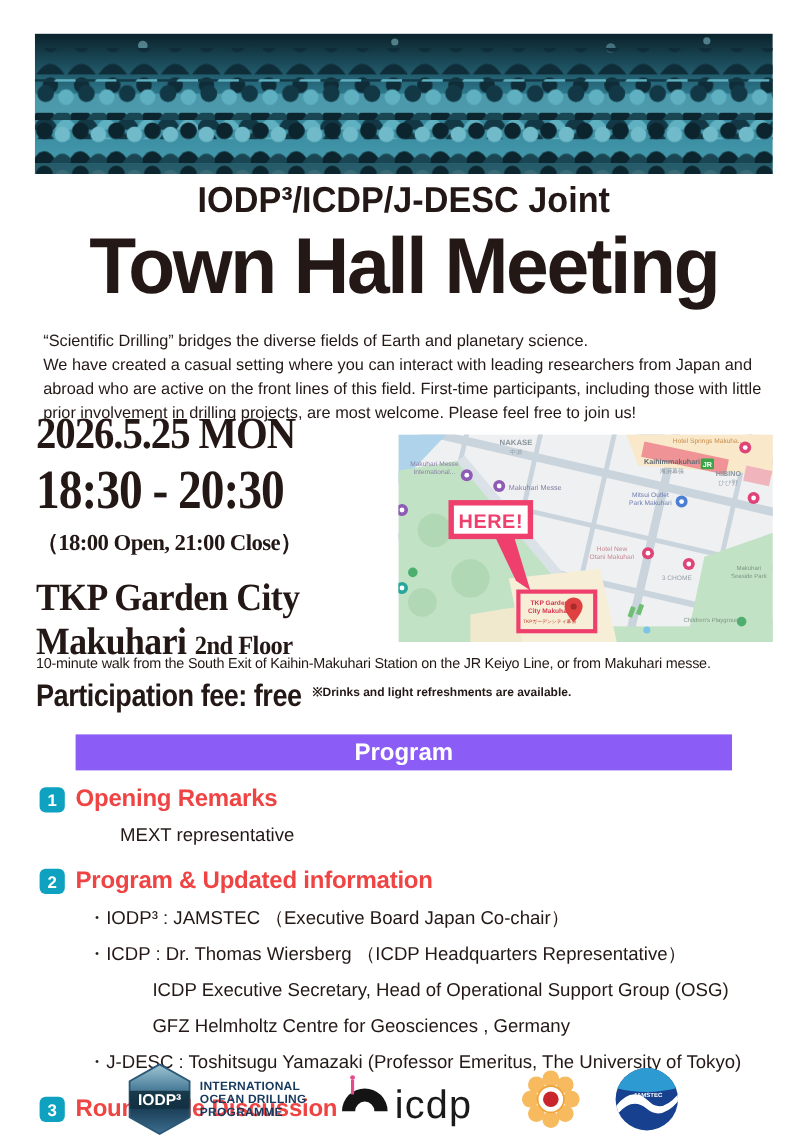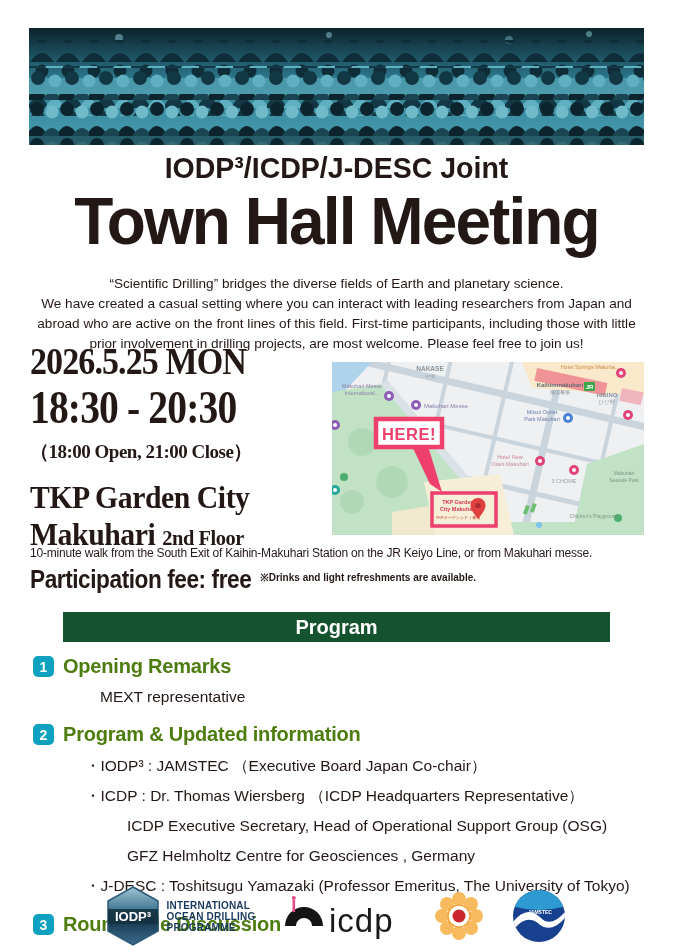--- a/index.html
+++ b/index.html
@@ -9,21 +9,21 @@
   
   .photo{position:absolute;left:29px;top:28px;width:615px;height:117px;}
 
   
   .subtitle{position:absolute;top:151px;left:0;width:673px;text-align:center;
     font-size:30px;font-weight:bold;letter-spacing:0;transform:scaleX(.95);}
   .title{position:absolute;top:187px;left:0;width:673px;text-align:center;
     font-size:66px;font-weight:bold;letter-spacing:-2px;line-height:1.05;transform:scaleX(.97);}
 
   
-  .intro{position:absolute;top:274px;left:36px;width:601px;text-align:center;
+  .intro{position:absolute;top:274px;left:36px;width:601px;
     font-size:13.6px;line-height:20px;color:#231815;}
 
   
   .info{position:absolute;left:30px;top:343px;width:300px;font-family:Liberation Serif, serif;}
   .date{font-size:37px;font-weight:bold;letter-spacing:-1px;transform:scaleX(.92);transform-origin:left;line-height:1.05;}
   .time{font-size:46px;font-weight:bold;letter-spacing:-1px;transform:scaleX(.86);transform-origin:left;line-height:1.05;margin-top:2px;}
   .openclose{font-size:19px;font-weight:bold;letter-spacing:-.5px;margin-top:7px;}
   .venue{font-size:32px;font-weight:bold;letter-spacing:-.5px;transform:scaleX(.93);transform-origin:left;line-height:1.15;margin-top:14px;}
   .floor{font-size:22px;}
 
@@ -31,30 +31,30 @@
   .map{position:absolute;left:332px;top:362px;width:312px;height:175px;}
   .map svg{display:block;font-family:"Liberation Sans",sans-serif;}
 
   
   .access{position:absolute;left:30px;top:546px;width:643px;font-size:12px;font-weight:normal;letter-spacing:-.2px;}
   .fee-row{position:absolute;left:30px;top:560px;width:640px;display:flex;align-items:flex-start;}
   .fee-label{font-size:26px;font-weight:bold;letter-spacing:-.5px;transform:scaleX(.87);transform-origin:left;white-space:nowrap;margin-top:4px;}
   .fee-notes{margin-left:-24px;padding-top:7px;font-size:10px;font-weight:bold;line-height:21px;}
 
   
-  .program-bar{position:absolute;left:63px;top:612px;width:547px;height:30px;background:#14532d;
+  .program-bar{position:absolute;left:63px;top:612px;width:547px;height:30px;background:#8b5cf6;
     color:#fff;text-align:center;font-size:20px;font-weight:bold;line-height:30px;}
   .program-list{position:absolute;left:33px;top:649px;width:625px;}
   .pitem{display:flex;align-items:center;gap:9px;}
   .badge{width:21px;height:21px;background:#0ea2c0;border-radius:5px;color:#fff;font-weight:bold;font-size:14px;
     display:flex;align-items:center;justify-content:center;flex:0 0 auto;}
-  .ptitle{color:#4d7c0f;font-size:20px;font-weight:bold;letter-spacing:-.2px;}
+  .ptitle{color:#ef4444;font-size:20px;font-weight:bold;letter-spacing:-.2px;}
   .pdetail{font-size:15.5px;line-height:20px;}
   .ind1{margin:9px 0 12px 67px;}
-  .ind-bullet{margin:10px 0 0 52px;}
+  .ind-bullet{margin:10px 0 0 40px;}
   .ind2{margin:10px 0 0 94px;}
   .mt1{margin-top:6px;} .mt2{margin-top:16px;} .mt3{margin-top:17px;}
 
   
   .logos{position:absolute;left:0;top:884px;width:673px;height:64px;display:flex;align-items:center;justify-content:center;gap:24px;}
   .iodp-logo{display:flex;align-items:center;gap:7px;}
   .iodp-text{font-size:10px;font-weight:bold;color:#17395e;line-height:11px;letter-spacing:.2px;}
 </style>
 </head>
 <body>

